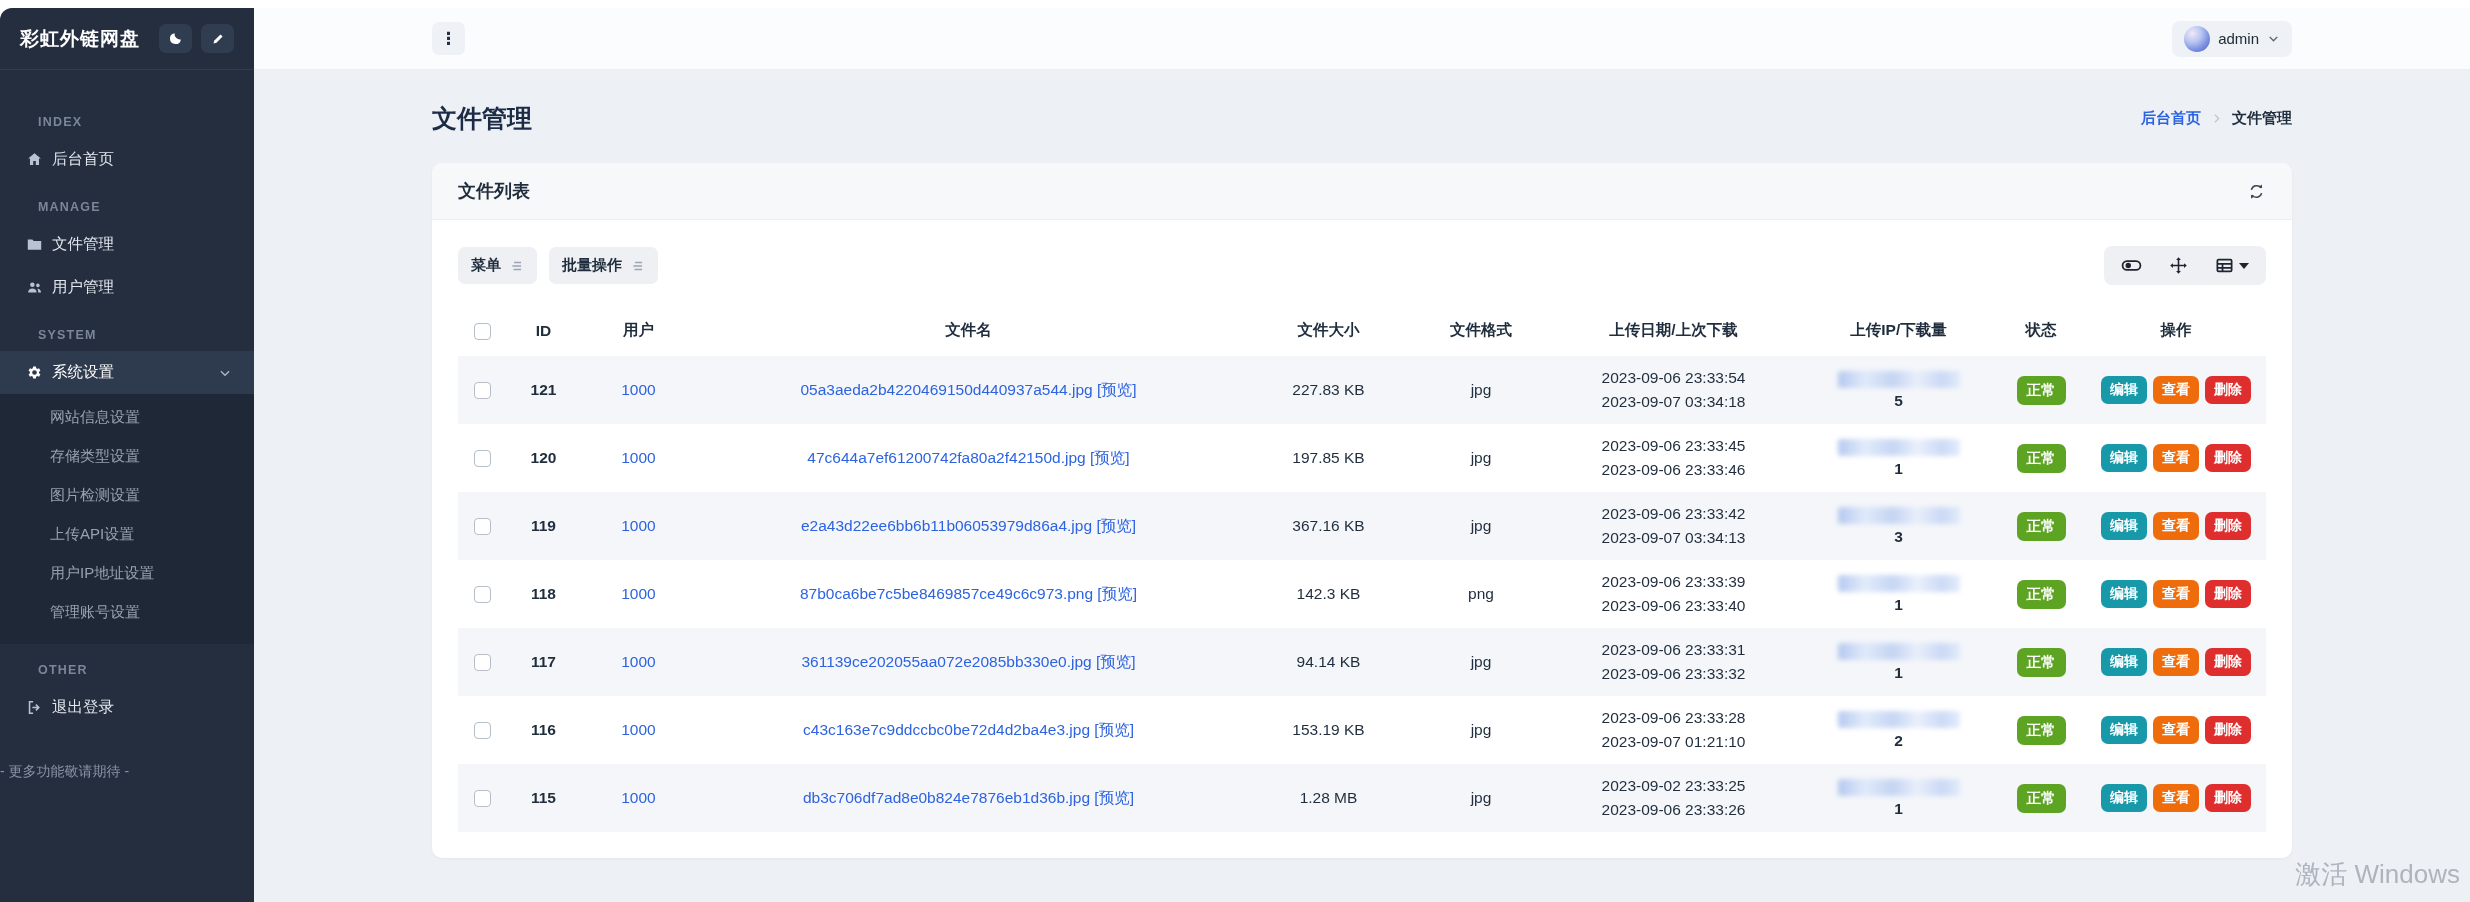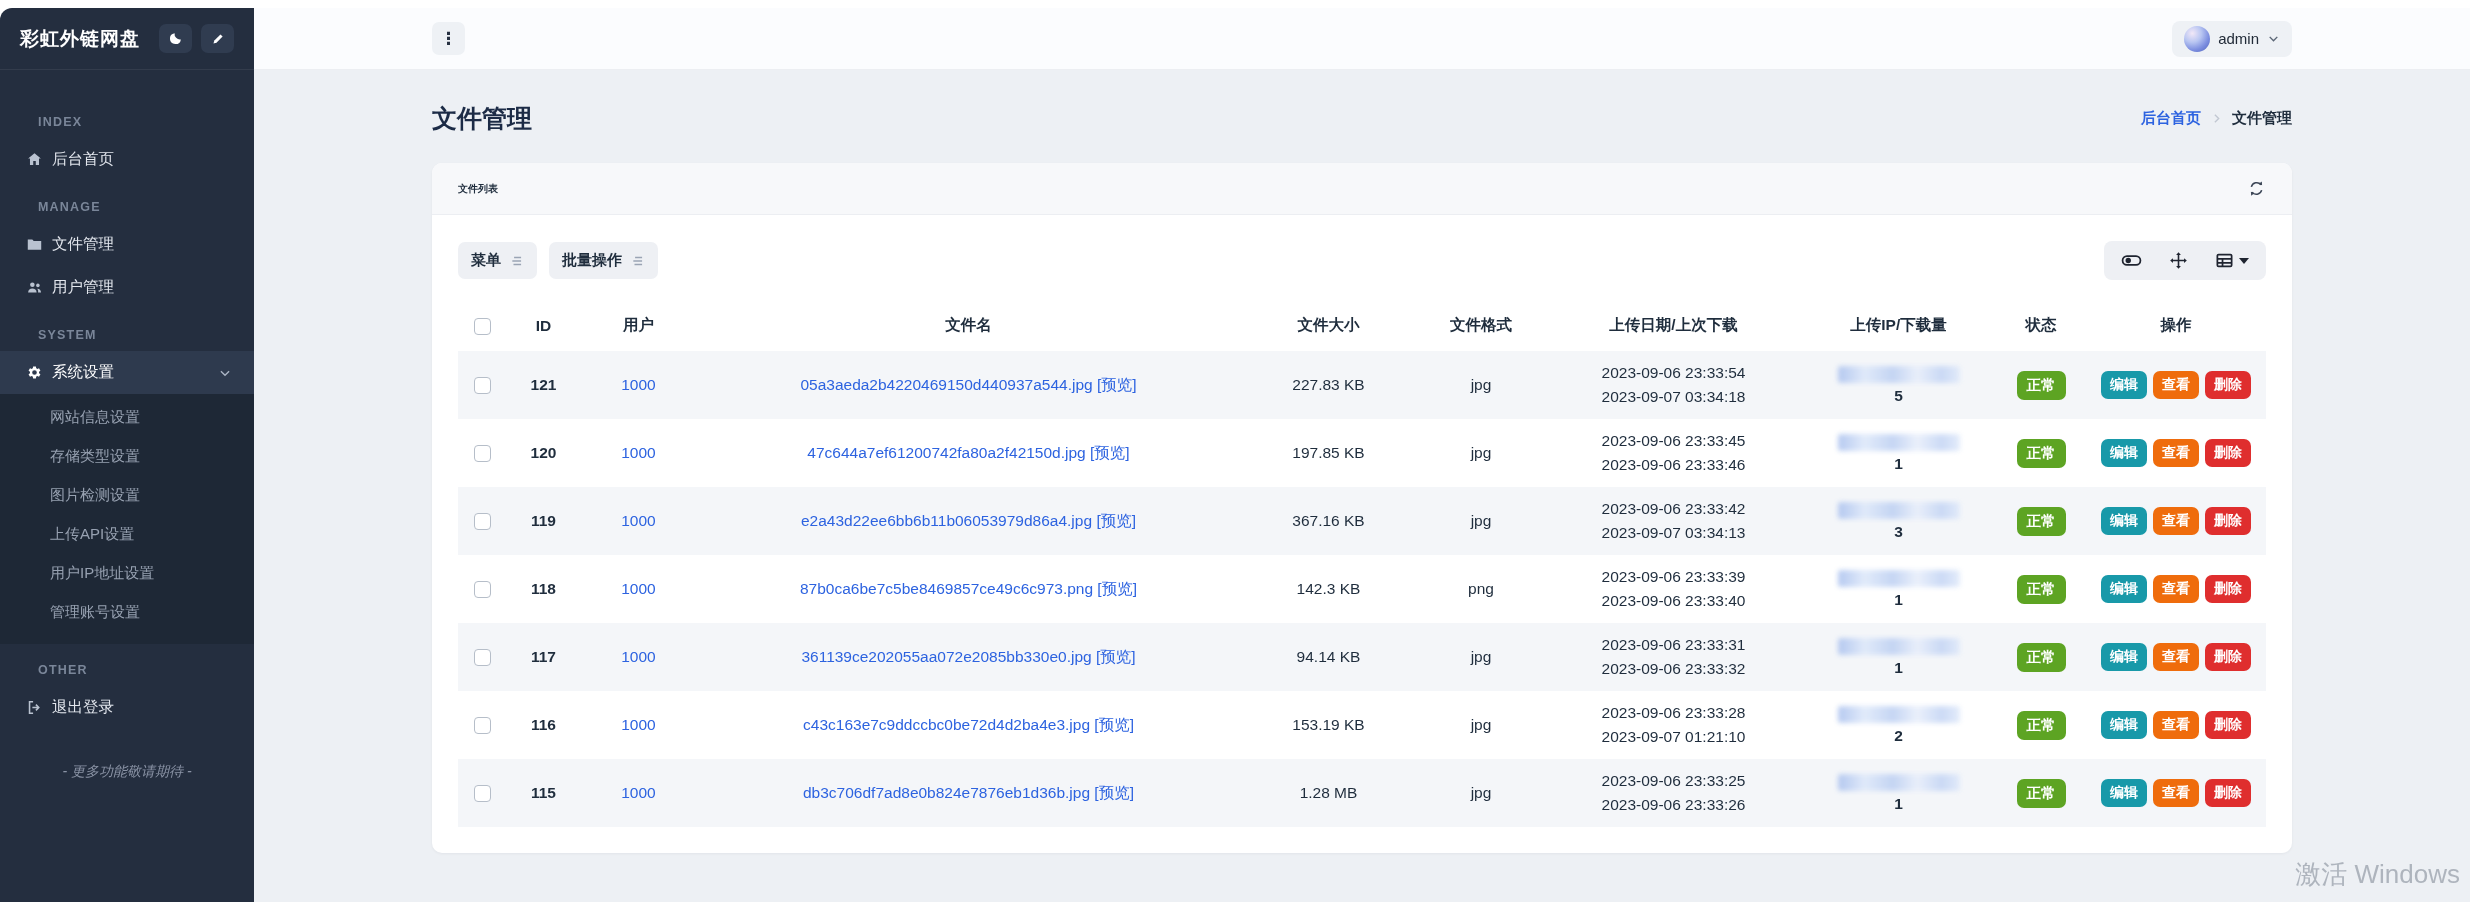--- a/index.html
+++ b/index.html
@@ -20,21 +20,21 @@
   .section-label { color:#76markdown; color:#7a8699; font-size:12.5px; font-weight:bold;
     letter-spacing:1.2px; padding:9px 38px; margin-top:10px; }
   .nav-item { display:flex; align-items:center; gap:9px; padding:11px 22px 11px 26px;
     color:#e3e7ee; cursor:pointer; }
   .nav-item .nav-ico { width:17px; height:17px; color:#b9c2d0; flex:0 0 17px; }
   .nav-item.active { background:#2e3a4e; }
   .nav-item .grow { flex:1; }
   .chev { width:14px; height:14px; color:#aab4c4; }
   .submenu { background:#1e2836; padding:4px 0 12px; }
   .submenu-item { padding:10px 26px 10px 50px; color:#97a1b1; font-size:15px; cursor:pointer; }
-  .side-footer-note { margin-top:34px; text-align:center; color:#8a93a5; font-size:14px;font-style:italic; }
+  .side-footer-note { margin-top:34px; text-align:left; color:#8a93a5; font-size:14px; }
 
   
   .main { flex:1; background:#edf0f4; display:flex; flex-direction:column; overflow:hidden; }
   .container { width:1860px; margin:0 auto; }
   .topbar { height:62px; flex:0 0 62px; background:#fbfcfe; border-bottom:1px solid #eceef2; }
   .topbar .container { height:100%; display:flex; align-items:center; justify-content:space-between; }
   .kebab-btn { width:33px; height:33px; border-radius:7px; background:#eef1f5; display:flex;
     align-items:center; justify-content:center; font-size:17px; font-weight:bold; color:#273142; cursor:pointer; }
   .user-chip { display:flex; align-items:center; gap:8px; background:#eef1f5; border-radius:8px;
     padding:5px 12px; cursor:pointer; }
@@ -46,21 +46,21 @@
   .page-head .container { display:flex; align-items:center; justify-content:space-between; }
   .page-title { font-size:25px; font-weight:bold; color:#1c2b46; }
   .breadcrumb { display:flex; align-items:center; gap:9px; font-size:15px; }
   .breadcrumb .bc-link { color:#2d63e0; font-weight:bold; }
   .breadcrumb .bc-sep { color:#c2c8d2; display:flex; }
   .breadcrumb .bc-current { color:#1f2d3d; font-weight:bold; }
 
   .card { margin-top:28px; background:#fff; border-radius:10px; box-shadow:0 1px 3px rgba(16,24,40,.05); }
   .card-header { background:#f7f8fa; border-bottom:1px solid #eceef2; border-radius:10px 10px 0 0;
     padding:16px 26px; display:flex; align-items:center; justify-content:space-between; }
-  .card-title { font-size:10px; font-weight:bold; color:#1f2d3d; }
+  .card-title { font-size:18px; font-weight:bold; color:#1f2d3d; }
   .refresh-btn { color:#3c4656; cursor:pointer; display:flex; }
   .card-body { padding:26px; }
 
   .toolbar { display:flex; align-items:center; justify-content:space-between; margin-bottom:20px; }
   .toolbar-left { display:flex; gap:12px; }
   .btn-light { display:inline-flex; align-items:center; gap:9px; background:#eef0f4; border:none;
     border-radius:7px; padding:9px 13px; font-size:15px; font-weight:bold; color:#1f2d3d; cursor:pointer;
     font-family:inherit; }
   .lines-ico { color:#9aa4b4; display:flex; }
   .icon-group { display:flex; align-items:center; gap:27px; background:#eef0f4; border-radius:8px;
@@ -439,21 +439,21 @@
   </tr>
 
   <tr>
     <td><input type="checkbox" style=""></td>
     <td class="cell-id">115</td>
     <td><a class="link" href="#">1000</a></td>
     <td><a class="link" href="#">db3c706df7ad8e0b824e7876eb1d36b.jpg</a> <a class="link" href="#">[预览]</a></td>
     <td>1.28 MB</td>
     <td>jpg</td>
     <td class="cell-dates">
-      <div>2023-09-06 23:33:25</div>
+      <div>2023-09-02 23:33:25</div>
       <div>2023-09-06 23:33:26</div>
     </td>
     <td>
       <div class="ip-blur"></div>
       <div class="dl-count">1</div>
     </td>
     <td><span class="badge">正常</span></td>
     <td>
       <a class="abtn edit" href="#">编辑</a><a class="abtn view" href="#">查看</a><a class="abtn del" href="#">删除</a>
     </td>

